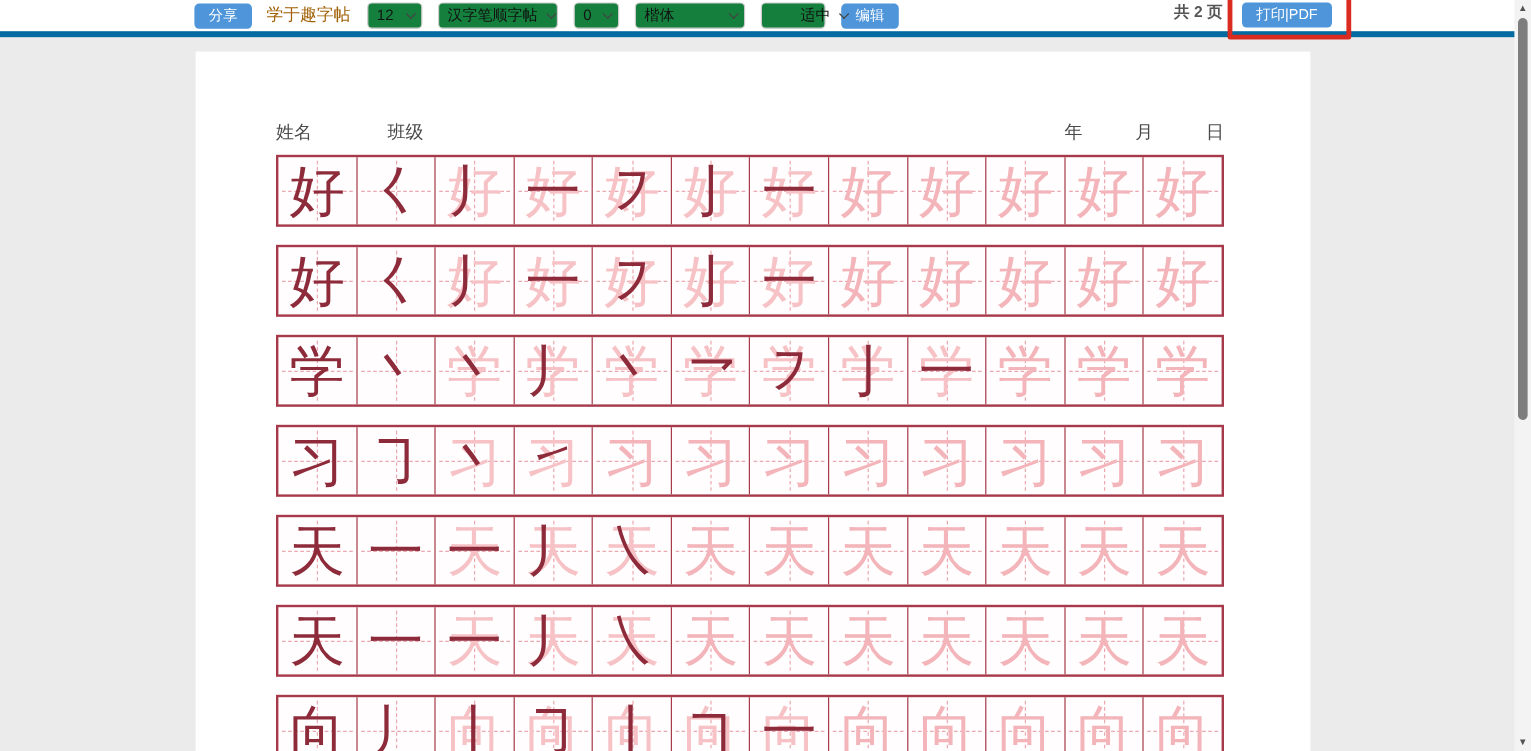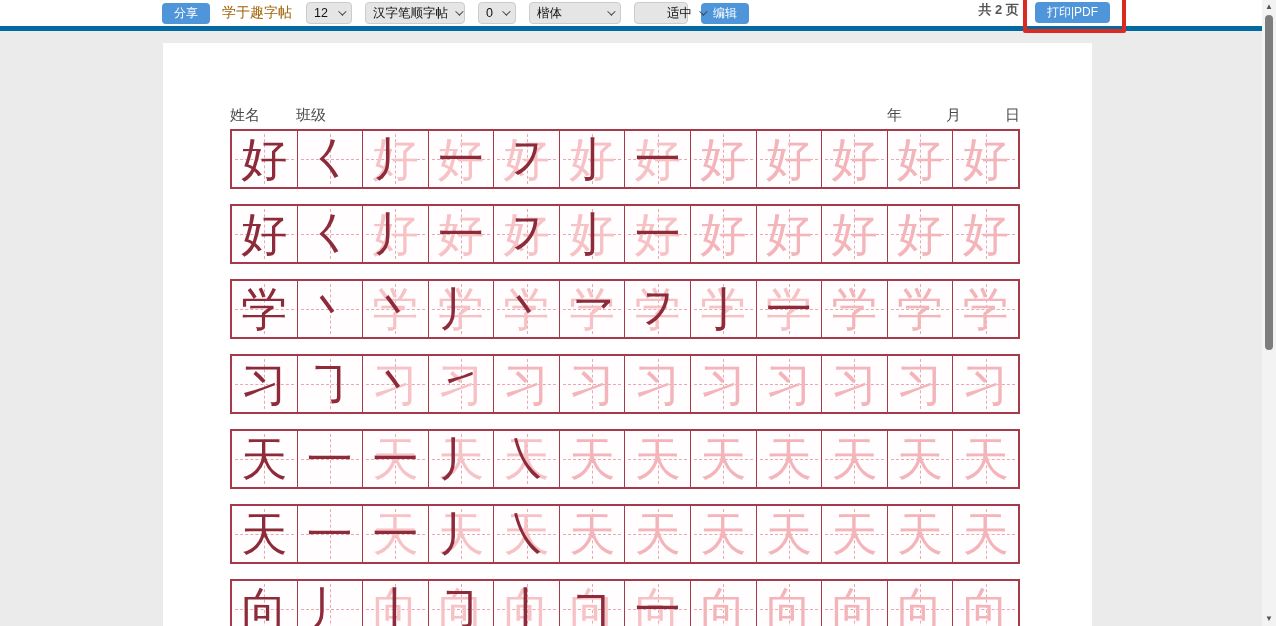--- a/index.html
+++ b/index.html
@@ -21,21 +21,21 @@
     overflow:visible;
   }
   .btn-blue {
     background:#4e95d9; color:#ffffff; border:none; border-radius:4px;
     font-size:12px; height:21px; padding:0 12px; cursor:pointer;
     font-family:"Liberation Sans", sans-serif; white-space:nowrap;
   }
   .site-title { font-size:14px; color:#a16207; margin:0 14px 0 12px; white-space:nowrap; }
   .sel {
     display:flex; align-items:center; justify-content:space-between;
-    height:22px; border:1px solid #cccccc; border-radius:4px; background:#e5e5e5;
+    height:22px; border:1px solid #cccccc; border-radius:4px; background:#15803d;
     padding:0 7px; font-size:12.5px; color:#111; margin-right:13px; cursor:pointer;
     white-space:nowrap;
   }
   .sel .chev {
     width:6px; height:6px; margin-left:7px; flex:none;
     border-right:1.5px solid #444; border-bottom:1.5px solid #444;
     transform:rotate(45deg) translateY(-2px);
   }
   .sel-w46 { width:46px; } .sel-w108 { width:100px; } .sel-w38 { width:38px; }
   .sel-w104 { width:92px; } .sel-w54 { width:54px;padding-left:32px; }
@@ -49,25 +49,25 @@
   }
 
   
   .paper {
     position:absolute; left:163px; top:43px;
     width:929px; height:720px; background:#ffffff; z-index:1;
   }
   .paper-inner { padding:58px 0 0 67px; width:857px; }
 
   .sheet-header {
-    display:flex; align-items:flex-end; width:790px; height:24px;
+    display:flex; width:790px; height:24px;
     font-size:15px; color:#4a4a4a; margin-bottom:4px;
     font-family:"DejaVu Sans", sans-serif;
   }
-  .sheet-header .lbl-class { margin-left:36px;font-family:Liberation Serif, serif; }
+  .sheet-header .lbl-class { margin-left:63px;font-family:Liberation Serif, serif; }
   .sheet-header .hdr-right { margin-left:auto; display:flex; }
   .sheet-header .hdr-right span { margin-left:44px; }
 
   
   .grid-row {
     display:flex; width:790px; height:60px;
     border:2px solid #a63a4a; background:#fffdfd;
     margin-bottom:15px;
   }
   .cell { flex:1 1 0; position:relative; border-left:1px solid #a63a4a; }

